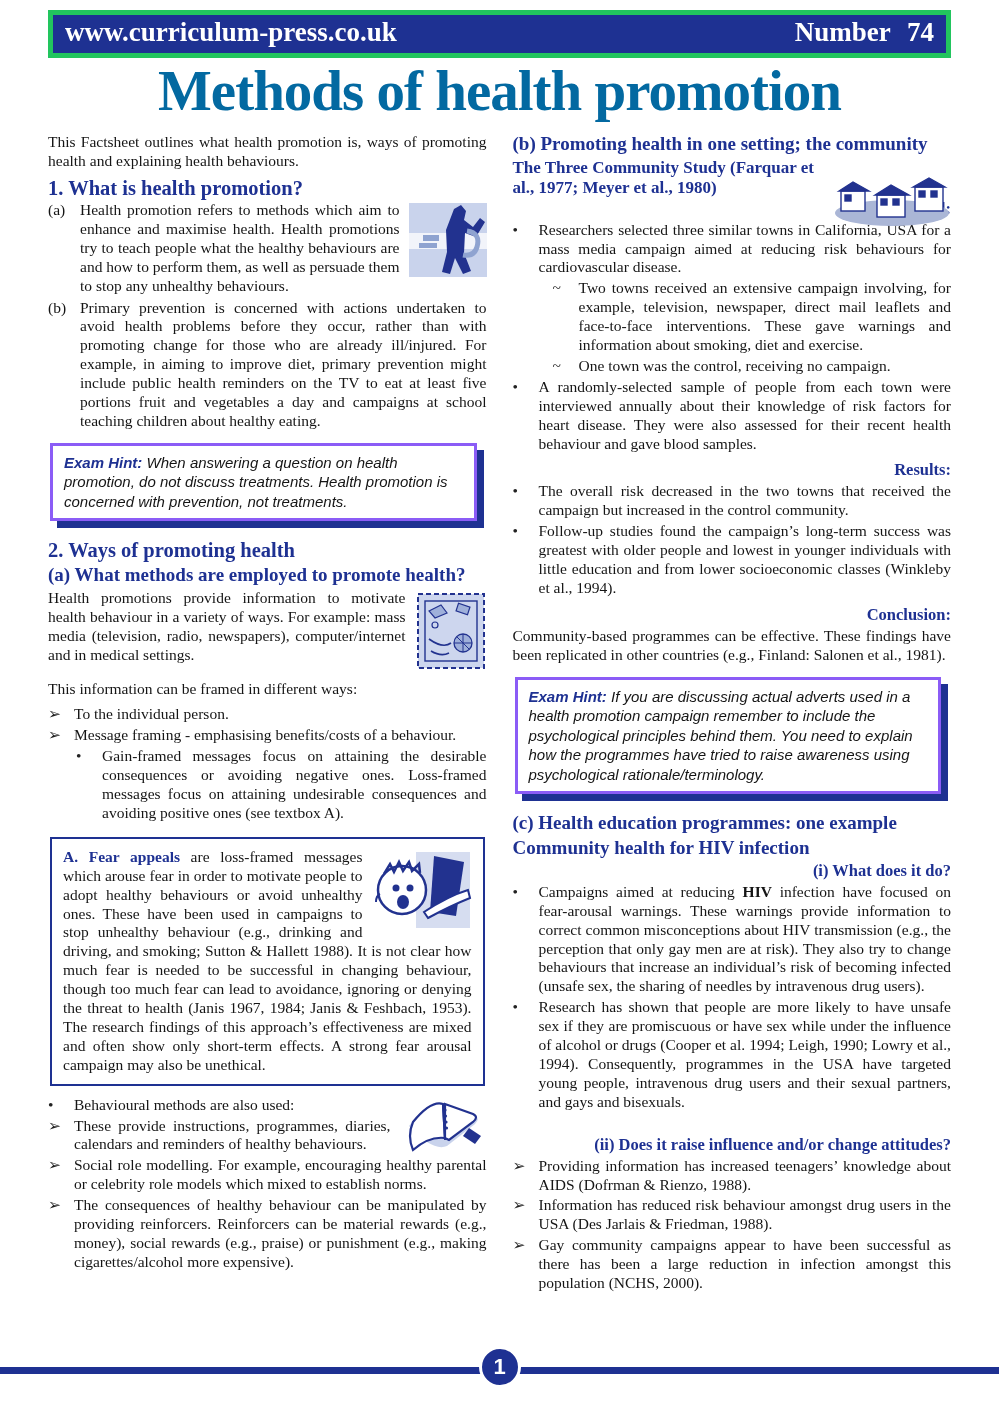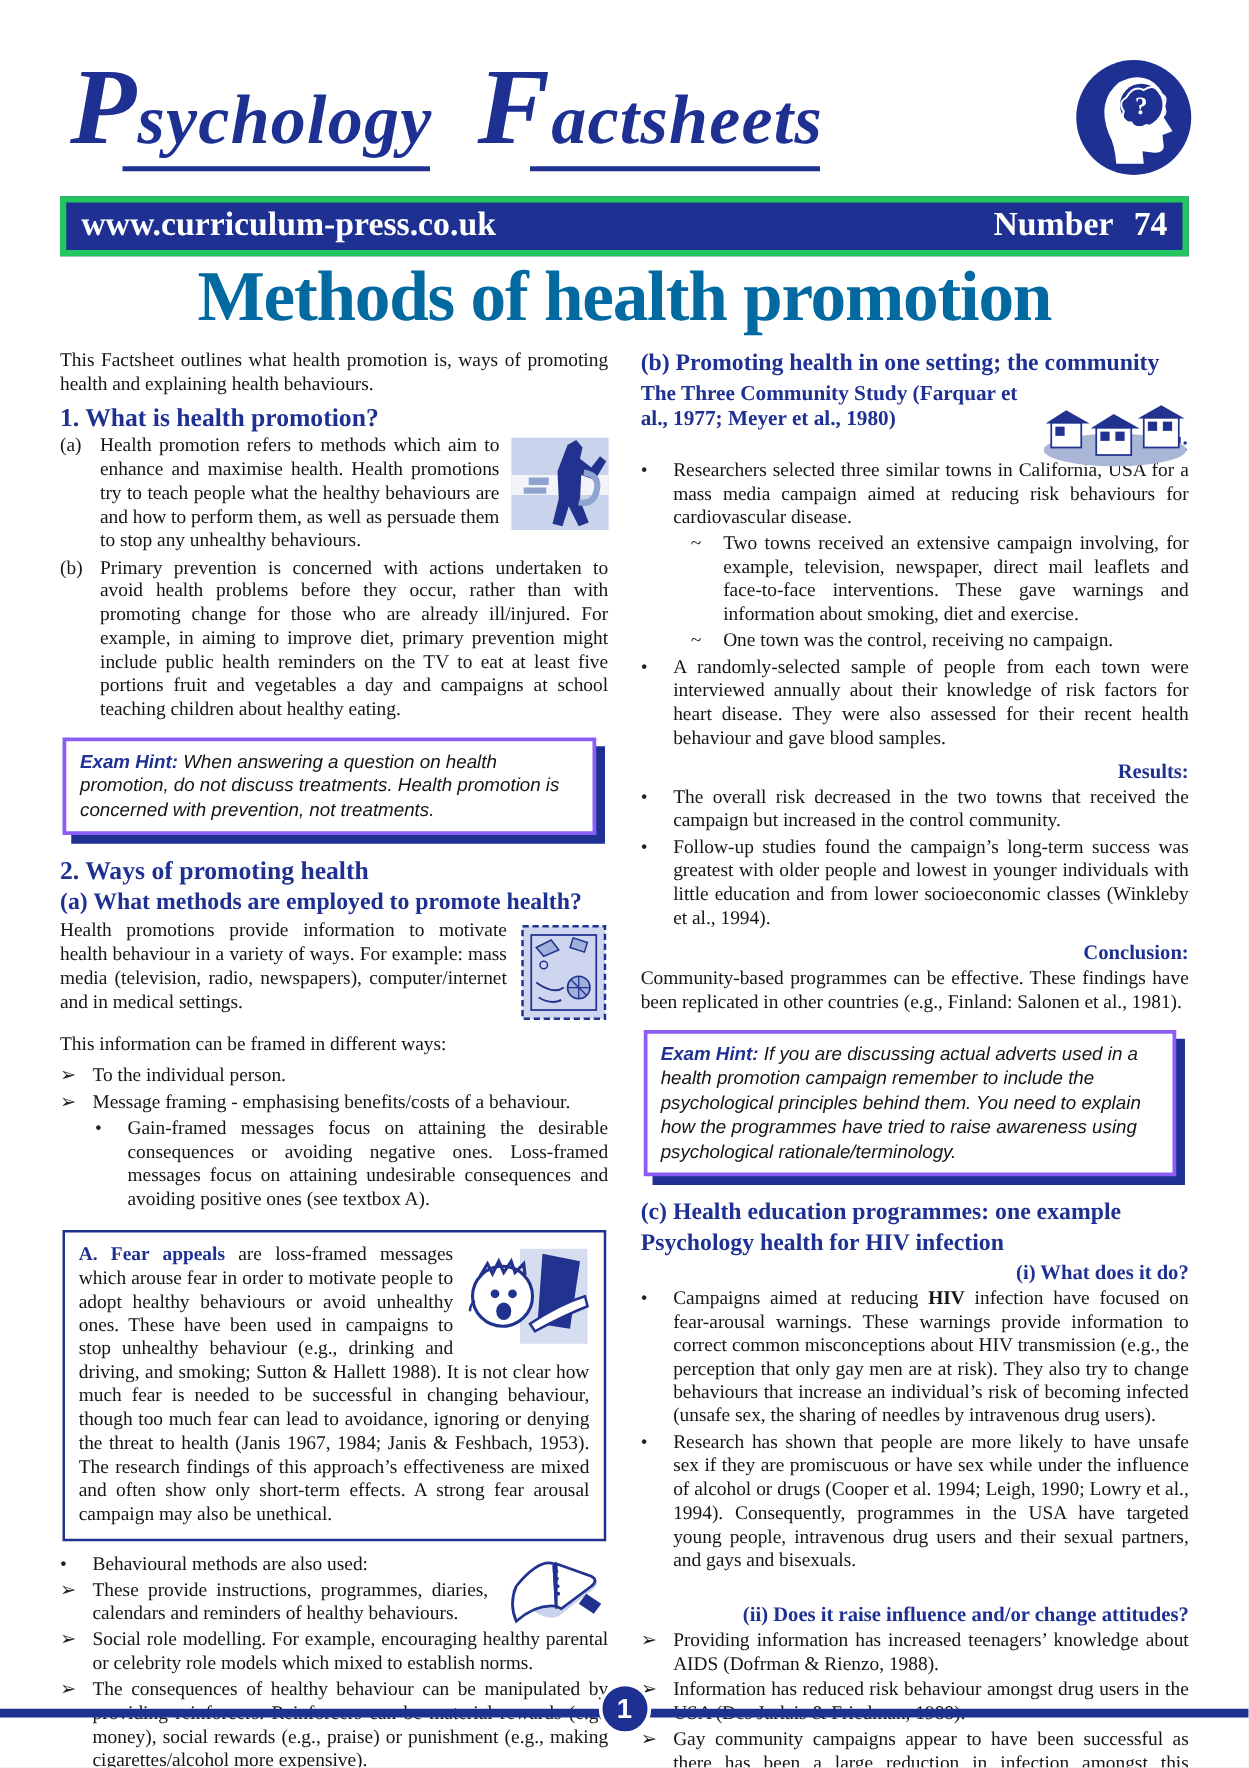--- a/index.html
+++ b/index.html
@@ -64,34 +64,20 @@
   .page-badge { position:absolute; left:50%; bottom:26px; transform:translateX(-50%);
     width:36px; height:36px; border-radius:50%; background:#1e3192; border:3px solid #fff;
     color:#fff; font-family:"Liberation Sans", sans-serif; font-weight:bold; font-size:22px;
     display:flex; align-items:center; justify-content:center; } .gap10 { height:10px; } .gap14 { height:14px; }
 </style>
 </head>
 <body>
 
 <div class="page">
 
-  <div class="masthead">
-    <div class="brand">
-      <span class="brand-word">Psychology</span><span class="brand-word">Factsheets</span>
-    </div>
-    <div class="logo-wrap">
-      <svg width="96" height="96" viewBox="0 0 96 96">
-        <circle cx="48" cy="48" r="46" fill="#1e3192"></circle>
-        <path d="M36 20 q20 -10 32 4 q8 10 4 24 l7 11 -8 3 1 9 q0 6 -9 5 l-8 -1 1 10 -22 0 q-1 -15 -6 -24 q-10 -26 8 -41z" fill="#ffffff"></path>
-        <circle cx="54" cy="38" r="17" fill="#1e3192"></circle>
-        <path d="M42 32 q6 -10 14 -6 q9 -6 13 3 q7 2 3 10 q4 7 -4 10 q-2 8 -10 5 q-8 5 -12 -2 q-9 0 -6 -9 q-5 -7 2 -11z" fill="none" stroke="#ffffff" stroke-width="1.6"></path>
-        <text x="54" y="45" text-anchor="middle" font-family="Liberation Serif, serif" font-size="20" font-weight="bold" fill="#ffffff">?</text>
-      </svg>
-    </div>
-  </div>
 
   <div class="titlebar">
     <span>www.curriculum-press.co.uk</span>
     <span class="num">Number 74</span>
   </div>
 
   <div class="doc-title">Methods of health promotion</div>
 
   <div class="columns">
 
@@ -259,21 +245,21 @@
 
         <div class="h-small">Conclusion:</div>
         <p>Community-based programmes can be effective. These findings have been replicated in other countries (e.g., Finland: Salonen et al., 1981).</p>
       </div>
 
       <div class="hintbox">
         <span class="hl">Exam Hint:</span><span> If you are discussing actual adverts used in a health promotion campaign remember to include the psychological principles behind them. You need to explain how the programmes have tried to raise awareness using psychological rationale/terminology.</span>
       </div>
 
       <div class="h-sub">(c) Health education programmes: one example</div>
-      <div class="h-sub">Psychology health for HIV infection</div>
+      <div class="h-sub">Community health for HIV infection</div>
       <div class="h-small" style="margin-top:2px;">(i) What does it do?</div>
 
       <div class="li">
         <span class="marker">•</span>
         <span class="txt"><span>Campaigns aimed at reducing </span><b>HIV</b><span> infection have focused on fear-arousal warnings. These warnings provide information to correct common misconceptions about HIV transmission (e.g., the perception that only gay men are at risk). They also try to change behaviours that increase an individual’s risk of becoming infected (unsafe sex, the sharing of needles by intravenous drug users).</span></span>
       </div>
       <div class="li">
         <span class="marker">•</span>
         <span class="txt">Research has shown that people are more likely to have unsafe sex if they are promiscuous or have sex while under the influence of alcohol or drugs (Cooper et al. 1994; Leigh, 1990; Lowry et al., 1994). Consequently, programmes in the USA have targeted young people, intravenous drug users and their sexual partners, and gays and bisexuals.</span>
       </div>

